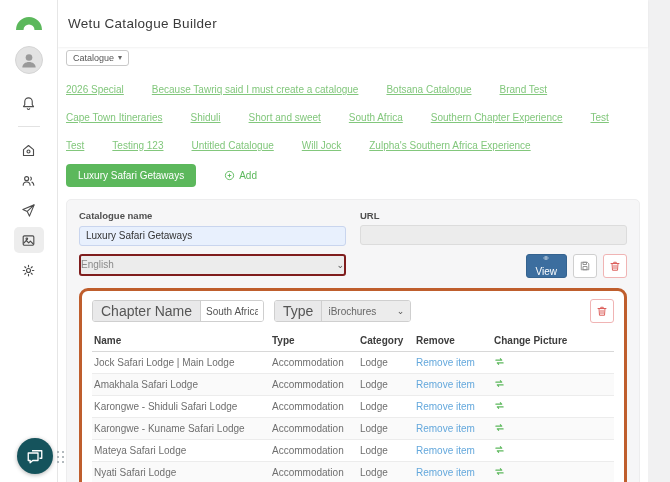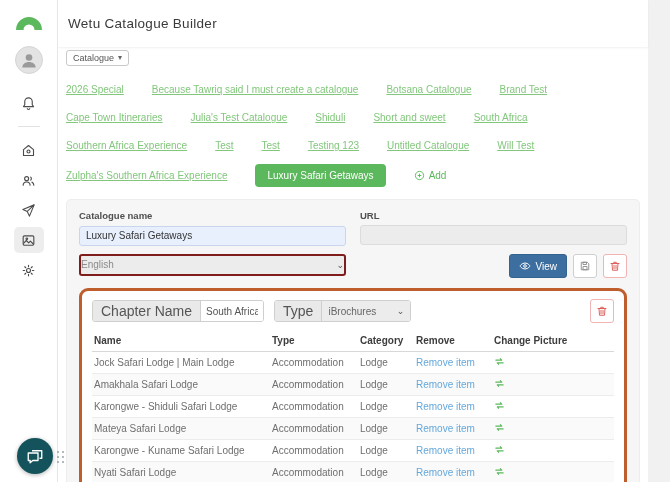--- a/index.html
+++ b/index.html
@@ -41,21 +41,21 @@
   .panel { margin-top:12px; background:#f6f6f7; border:1px solid #ededee; border-radius:5px; padding:10px 12px; height:330px; }
   .form-grid { display:flex; gap:14px; }
   .form-col { flex:1; }
   .fld-label { font-size:9.5px; font-weight:bold; color:#4f4f4f; margin-bottom:4px; }
   .inp { width:100%; height:20px; border:1px solid #c9d5ee; background:#e8f0fd; border-radius:3px; font-size:10px; color:#333; padding:0 6px; font-family:"Liberation Sans",sans-serif; }
   .inp-disabled { width:100%; height:20px; border:1px solid #dcdcdc; background:#ececec; border-radius:3px; }
   .sel { margin-top:8px; }
   .sel-box { width:100%; height:22px; border:2px solid #7f1d1d; background:#ececec; border-radius:3px; font-size:10px; color:#8a8a8a; padding:0 0; display:flex; align-items:center; justify-content:space-between; cursor:pointer; }
   .sel-box .chev { font-size:9px; color:#555; }
   .btn-row { display:flex; justify-content:flex-end; gap:6px; margin-top:9px; }
-  .btn-view { display:inline-flex; align-items:center; gap:5px; background:#3c6e9f; color:#fff; font-size:10px; border:1px solid #35638f; border-radius:3px; padding:0 9px; height:24px; cursor:pointer; }
+  .btn-view { display:inline-flex; align-items:center; gap:5px; background:#3c6e9f; color:#fff; font-size:10px; border:1px solid #35638f; border-radius:3px; padding:0 9px; height:24px; cursor:pointer;flex-direction:column; }
   .btn-view svg { width:12px; height:12px; }
   .btn-icon { width:24px; height:24px; border-radius:3px; background:#fff; display:inline-flex; align-items:center; justify-content:center; cursor:pointer; }
   .btn-save { border:1px solid #cfcfcf; color:#8a8a8a; }
   .btn-trash { border:1px solid #f0b4b4; color:#d9534f; }
   .btn-icon svg { width:12px; height:12px; }
 
   
   .chapter { margin-top:10px; background:#fff; border:3px solid #bf5e2d; border-radius:9px; padding:8px 10px; }
   .chapter-controls { display:flex; align-items:center; gap:10px; }
   .igroup { display:flex; height:22px; border:1px solid #cfcfcf; border-radius:3px; overflow:hidden; background:#fff; }
@@ -164,39 +164,38 @@
       <span class="tab">2026 Special</span>
 
       <span class="tab">Because Tawriq said I must create a catalogue</span>
 
       <span class="tab">Botsana Catalogue</span>
 
       <span class="tab">Brand Test</span>
 
       <span class="tab">Cape Town Itineraries</span>
 
-      <span class="tab">Julia's Test Catalogue</span>
 
       <span class="tab">Shiduli</span>
 
       <span class="tab">Short and sweet</span>
 
       <span class="tab">South Africa</span>
 
-      <span class="tab">Southern Africa Experience</span>
+      <span class="tab">Southern Chapter Experience</span>
 
       <span class="tab">Test</span>
 
       <span class="tab">Test</span>
 
       <span class="tab">Testing 123</span>
 
       <span class="tab">Untitled Catalogue</span>
 
-      <span class="tab">Will Test</span>
+      <span class="tab">Will Jock</span>
 
       <span class="tab">Zulpha's Southern Africa Experience</span>
     <span class="tab-active">Luxury Safari Getaways</span>
       <span class="tab-add">
         <svg viewBox="0 0 24 24" fill="none" stroke="currentColor" stroke-width="2">
           <circle cx="12" cy="12" r="9"></circle>
           <path d="M12 8v8M8 12h8"></path>
         </svg>
         <span>Add</span>
       </span>
@@ -313,35 +312,35 @@
               <td>
                 <span class="swap-icon">
                   <svg viewBox="0 0 24 24" fill="none" stroke="currentColor" stroke-width="2.2" stroke-linecap="round" stroke-linejoin="round">
                     <path d="M4 9h13l-3.2-3.2M20 15H7l3.2 3.2"></path>
                   </svg>
                 </span>
               </td>
             </tr>
 
             <tr>
+              <td>Karongwe - Kuname Safari Lodge</td>
+              <td>Accommodation</td>
+              <td>Lodge</td>
+              <td><span class="remove-link">Remove item</span></td>
+              <td>
+                <span class="swap-icon">
+                  <svg viewBox="0 0 24 24" fill="none" stroke="currentColor" stroke-width="2.2" stroke-linecap="round" stroke-linejoin="round">
+                    <path d="M4 9h13l-3.2-3.2M20 15H7l3.2 3.2"></path>
+                  </svg>
+                </span>
+              </td>
+            </tr>
+
+            <tr>
               <td>Mateya Safari Lodge</td>
-              <td>Accommodation</td>
-              <td>Lodge</td>
-              <td><span class="remove-link">Remove item</span></td>
-              <td>
-                <span class="swap-icon">
-                  <svg viewBox="0 0 24 24" fill="none" stroke="currentColor" stroke-width="2.2" stroke-linecap="round" stroke-linejoin="round">
-                    <path d="M4 9h13l-3.2-3.2M20 15H7l3.2 3.2"></path>
-                  </svg>
-                </span>
-              </td>
-            </tr>
-
-            <tr>
-              <td>Karongwe - Kuname Safari Lodge</td>
               <td>Accommodation</td>
               <td>Lodge</td>
               <td><span class="remove-link">Remove item</span></td>
               <td>
                 <span class="swap-icon">
                   <svg viewBox="0 0 24 24" fill="none" stroke="currentColor" stroke-width="2.2" stroke-linecap="round" stroke-linejoin="round">
                     <path d="M4 9h13l-3.2-3.2M20 15H7l3.2 3.2"></path>
                   </svg>
                 </span>
               </td>

